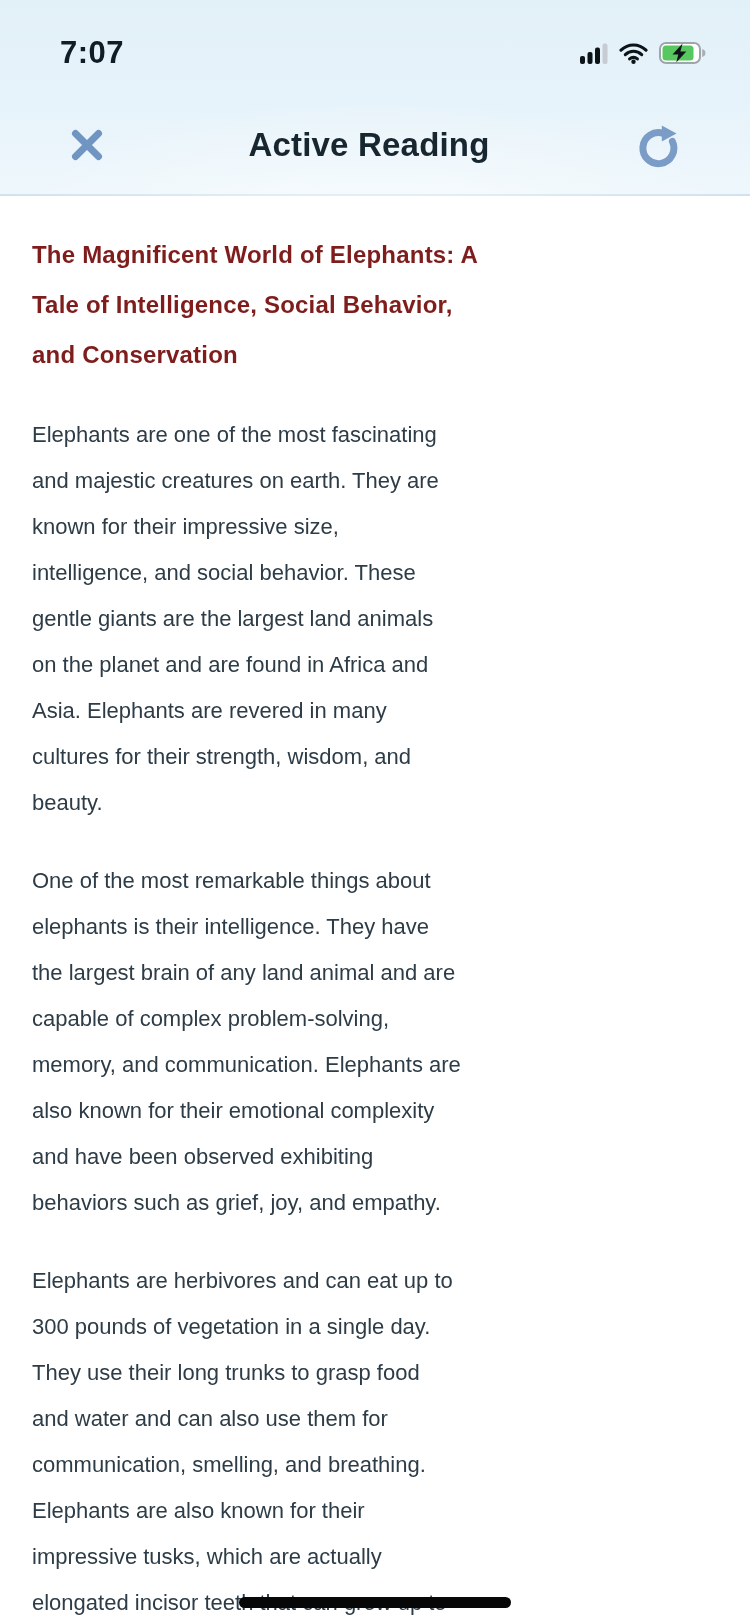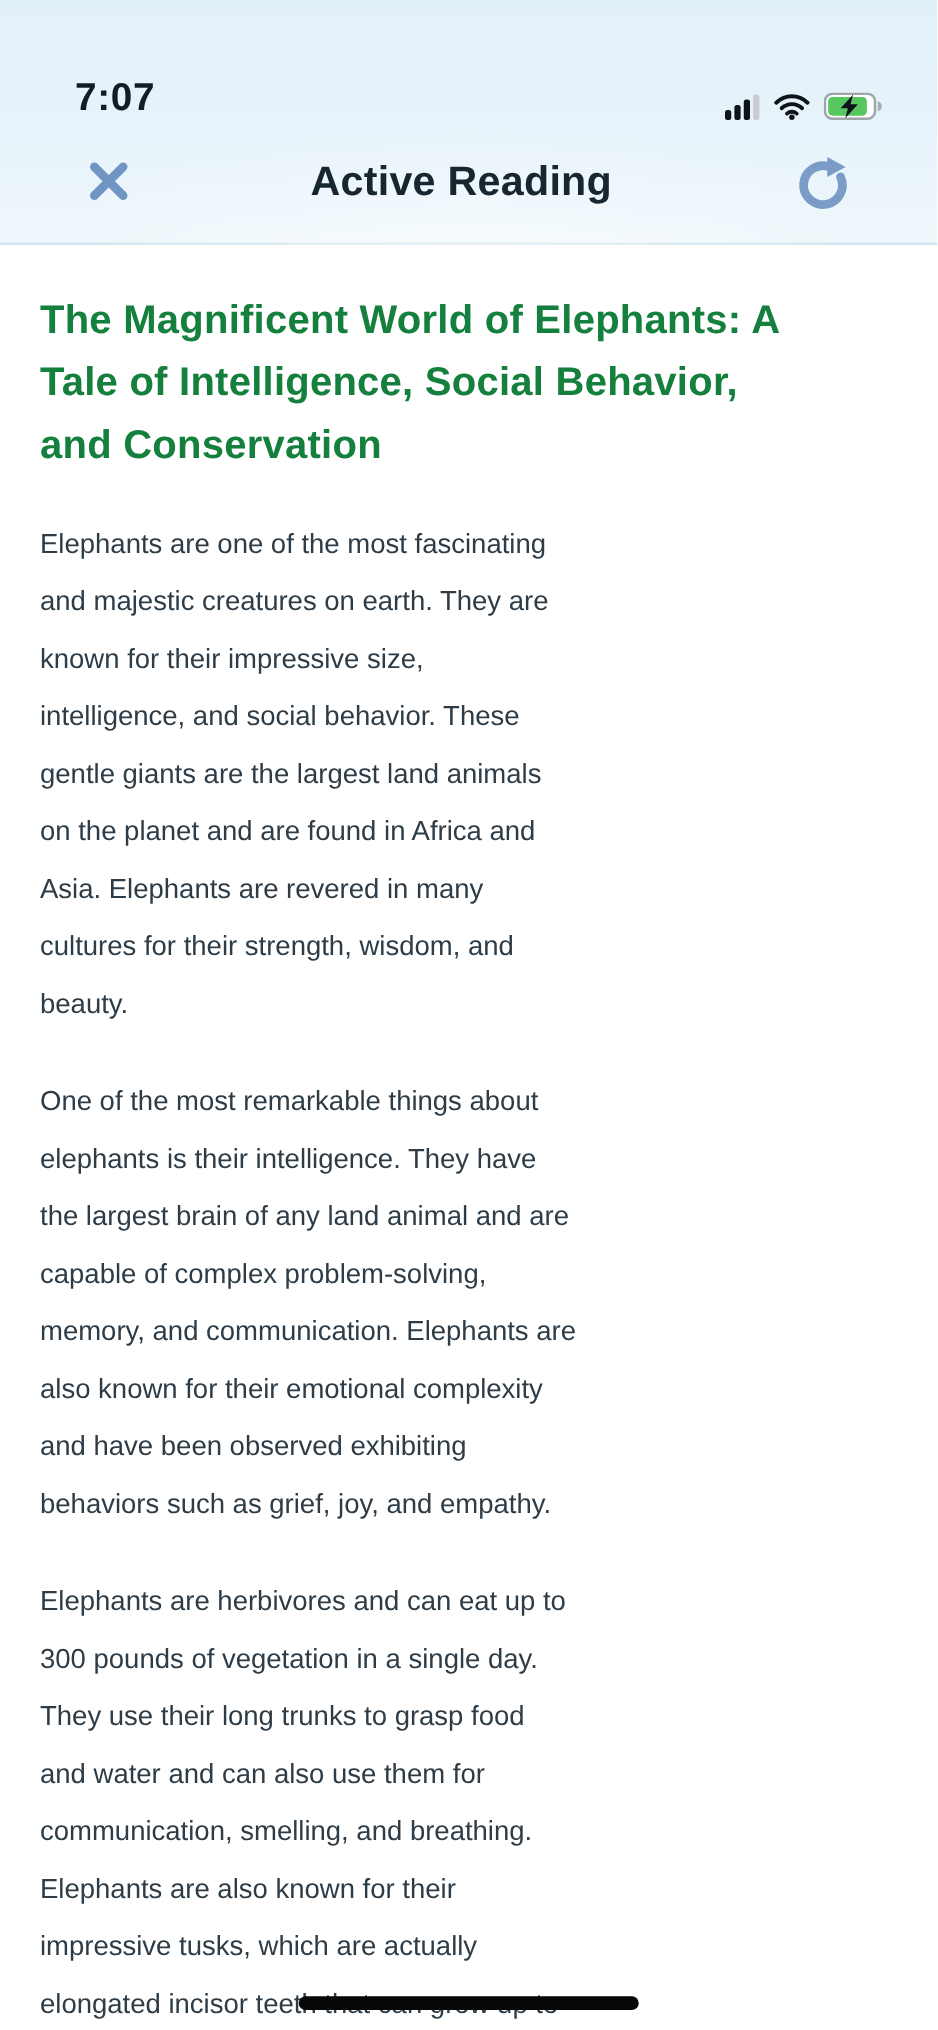--- a/index.html
+++ b/index.html
@@ -26,21 +26,21 @@
     position: absolute;
     left: -8%; right: -8%; top: 60px; bottom: -30px;
     background: radial-gradient(62% 105% at 50% 100%, rgba(255,255,255,0.55) 0%, rgba(255,255,255,0) 72%);
     pointer-events: none;
   }
 
   .status-bar {
     position: relative;
     height: 96px;
     display: flex;
-    align-items: flex-end;
+    align-items: center;
     justify-content: space-between;
     padding: 10px 44px 0 60px;
     box-sizing: border-box;
   }
   .status-time {
     font-size: 31px;
     font-weight: 700;
     color: #0f1d26;
     letter-spacing: 0.5px;
   }
@@ -71,24 +71,24 @@
     color: #17262f;
     letter-spacing: 0.2px;
   }
 
   
   .article {
     padding: 34px 40px 0 32px;
   }
   .article-title {
     margin: 0 0 32px 0;
-    font-size: 32px;
+    font-size: 24px;
     line-height: 50px;
     font-weight: 700;
-    color: #15803d;
+    color: #7f1d1d;
     letter-spacing: 0.2px;
     white-space: pre-line;
   }
   .para {
     margin: 0 0 32px 0;
     font-size: 22px;
     line-height: 46px;
     font-weight: 400;
     color: #2d3c46;
     white-space: pre-line;

